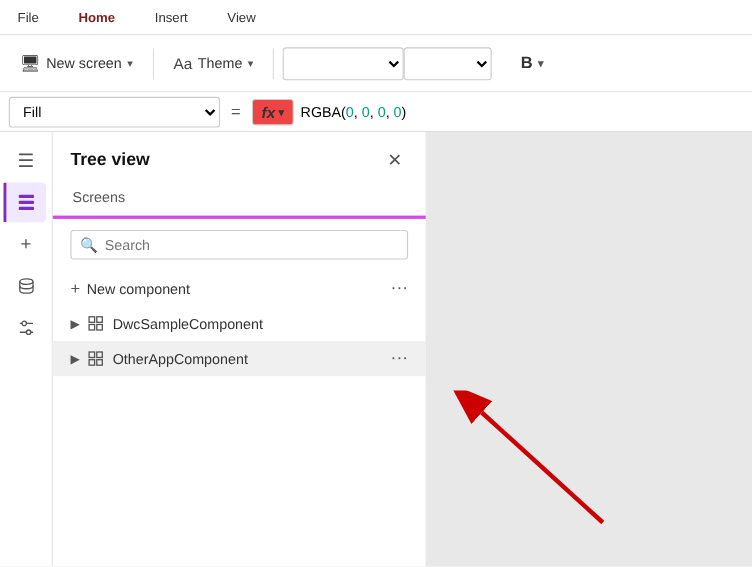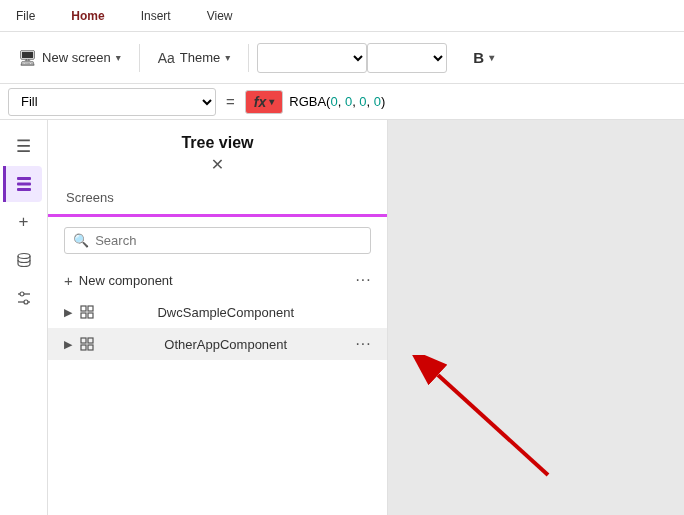--- a/index.html
+++ b/index.html
@@ -70,21 +70,21 @@
       border-bottom: 1px solid #e0e0e0;
       padding: 0 8px;
       gap: 6px;
     }
     .formula-select {
       height: 28px;
       border: 1px solid #ccc;
       border-radius: 3px;
       padding: 0 8px;
       font-size: 13px;
-      width: 208px;
+      width: 192px;
       background: #fff;
     }
     .formula-eq {
       font-size: 15px;
       color: #555;
       padding: 0 4px;
     }
     .formula-fx-btn {
       display: flex;
       align-items: center;
@@ -145,21 +145,20 @@
       background: #fff;
       border-right: 1px solid #e0e0e0;
       display: flex;
       flex-direction: column;
     }
     .tree-header {
       display: flex;
       align-items: center;
       justify-content: space-between;
       padding: 14px 16px 6px 16px;
-      flex-direction: column;
     }
     .tree-title {
       font-size: 16px;
       font-weight: 600;
       color: #111;
     }
     .tree-close-btn {
       width: 24px;
       height: 24px;
       display: flex;
@@ -253,21 +252,21 @@
     .tree-item .expand-icon { color: #555; font-size: 11px; }
     .tree-item .comp-icon {
       width: 18px;
       height: 18px;
       display: inline-flex;
       align-items: center;
       justify-content: center;
       color: #555;
       font-size: 13px;
     }
-    .tree-item .item-label { flex: 1; text-align: center; }
+    .tree-item .item-label { flex: 1; }
     .tree-item .more-btn {
       color: #555;
       font-size: 16px;
       visibility: hidden;
       border: none;
       background: transparent;
       cursor: pointer;
     }
     .tree-item.selected .more-btn { visibility: visible; }
 

